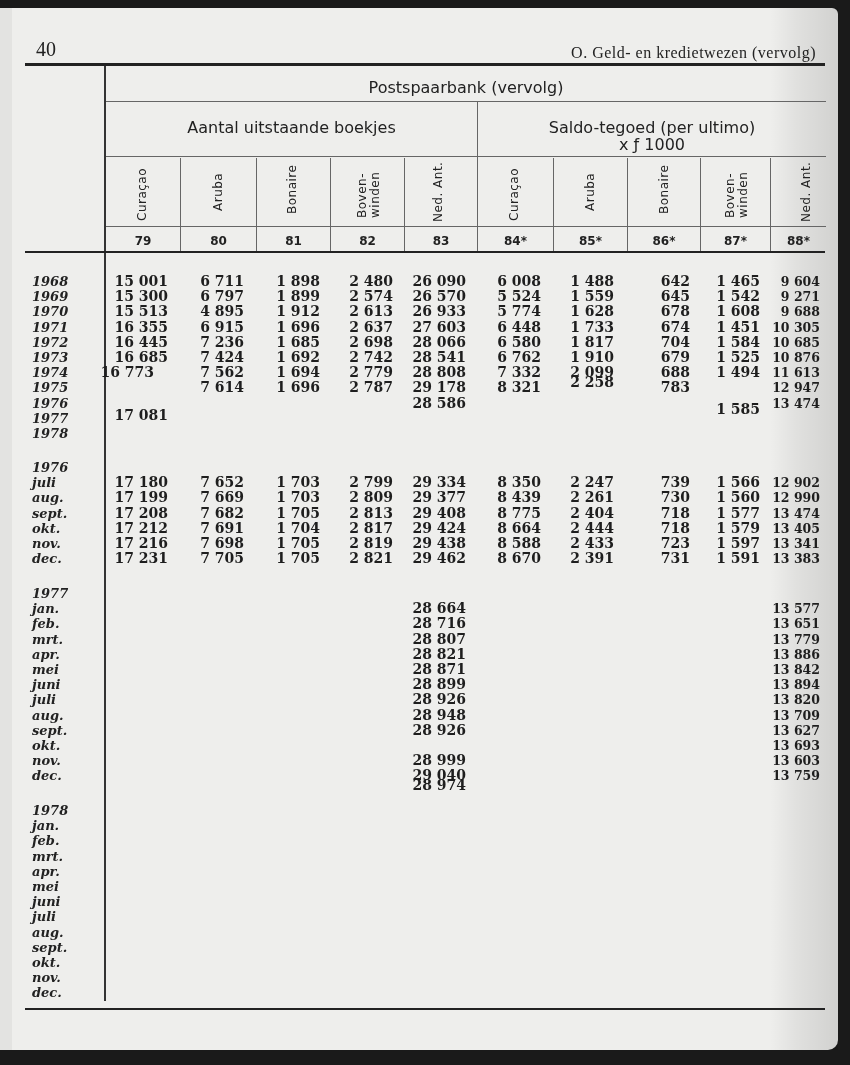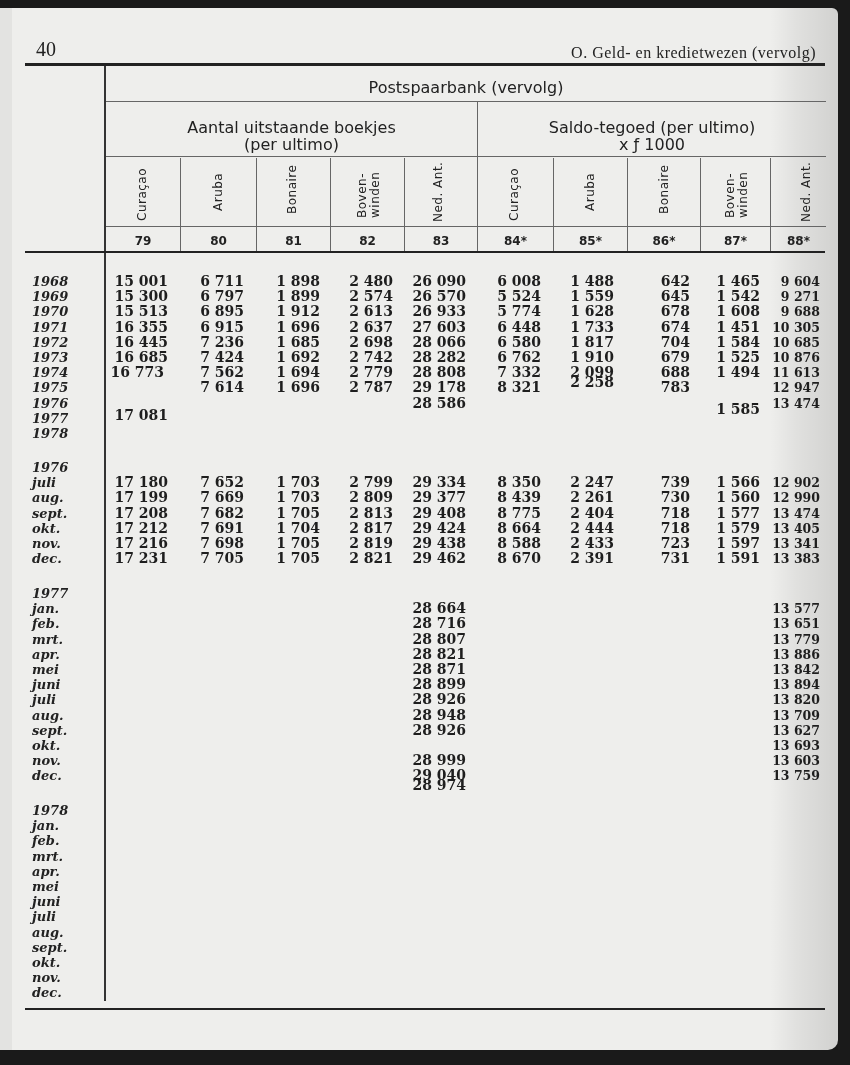--- a/index.html
+++ b/index.html
@@ -43,21 +43,20 @@
   <div class="vrule thin" style="left:256px;top:150px;width:1px;height:93px;"></div>
   <div class="vrule thin" style="left:330px;top:150px;width:1px;height:93px;"></div>
   <div class="vrule thin" style="left:404px;top:150px;width:1px;height:93px;"></div>
   <div class="vrule thin" style="left:553px;top:150px;width:1px;height:93px;"></div>
   <div class="vrule thin" style="left:627px;top:150px;width:1px;height:93px;"></div>
   <div class="vrule thin" style="left:700px;top:150px;width:1px;height:93px;"></div>
   <div class="vrule thin" style="left:770px;top:150px;width:1px;height:93px;"></div>
 
   <div class="hdr" style="left:106px;top:70px;width:720px;">Postspaarbank (vervolg)</div>
   <div class="hdr" style="left:106px;top:110px;width:371px;">Aantal uitstaande boekjes</div>
-  <div class="hdr" style="left:106px;top:127px;width:371px;">(per ultimo)</div>
   <div class="hdr" style="left:478px;top:110px;width:348px;">Saldo-tegoed (per ultimo)</div>
   <div class="hdr" style="left:478px;top:127px;width:348px;">x ƒ 1000</div>
 
   <div class="rot" style="left:136px;top:213px;">Curaçao</div>
   <div class="rot" style="left:212px;top:203px;">Aruba</div>
   <div class="rot" style="left:286px;top:206px;">Bonaire</div>
   <div class="rot" style="left:356px;top:210px;"><span>Boven-</span><br><span>winden</span></div>
   <div class="rot" style="left:432px;top:214px;">Ned. Ant.</div>
   <div class="rot" style="left:508px;top:213px;">Curaçao</div>
   <div class="rot" style="left:584px;top:203px;">Aruba</div>
@@ -94,21 +93,21 @@
       <div class="num b" style="top: 281.2px; left: 250px; width: 70px;">1 899</div>
       <div class="num b" style="top: 281.2px; left: 323px; width: 70px;">2 574</div>
       <div class="num b" style="top: 281.2px; left: 396px; width: 70px;">26 570</div>
       <div class="num b" style="top: 281.2px; left: 471px; width: 70px;">5 524</div>
       <div class="num b" style="top: 281.2px; left: 544px; width: 70px;">1 559</div>
       <div class="num b" style="top: 281.2px; left: 620px; width: 70px;">645</div>
       <div class="num b" style="top: 281.2px; left: 690px; width: 70px;">1 542</div>
       <div class="num b sm" style="top: 281.2px; left: 750px; width: 70px;">9 271</div>
       <div class="lbl" style="top: 296.4px;">1970</div>
       <div class="num b" style="top: 296.4px; left: 98px; width: 70px;">15 513</div>
-      <div class="num b" style="top: 296.4px; left: 174px; width: 70px;">6 895</div>
+      <div class="num b" style="top: 296.4px; left: 174px; width: 70px;">4 895</div>
       <div class="num b" style="top: 296.4px; left: 250px; width: 70px;">1 912</div>
       <div class="num b" style="top: 296.4px; left: 323px; width: 70px;">2 613</div>
       <div class="num b" style="top: 296.4px; left: 396px; width: 70px;">26 933</div>
       <div class="num b" style="top: 296.4px; left: 471px; width: 70px;">5 774</div>
       <div class="num b" style="top: 296.4px; left: 544px; width: 70px;">1 628</div>
       <div class="num b" style="top: 296.4px; left: 620px; width: 70px;">678</div>
       <div class="num b" style="top: 296.4px; left: 690px; width: 70px;">1 608</div>
       <div class="num b sm" style="top: 296.4px; left: 750px; width: 70px;">9 688</div>
       <div class="lbl" style="top: 311.6px;">1971</div>
       <div class="num b" style="top: 311.6px; left: 98px; width: 70px;">16 355</div>
@@ -130,28 +129,28 @@
       <div class="num b" style="top: 326.8px; left: 471px; width: 70px;">6 580</div>
       <div class="num b" style="top: 326.8px; left: 544px; width: 70px;">1 817</div>
       <div class="num b" style="top: 326.8px; left: 620px; width: 70px;">704</div>
       <div class="num b" style="top: 326.8px; left: 690px; width: 70px;">1 584</div>
       <div class="num b sm" style="top: 326.8px; left: 750px; width: 70px;">10 685</div>
       <div class="lbl" style="top: 342px;">1973</div>
       <div class="num b" style="top: 342px; left: 98px; width: 70px;">16 685</div>
       <div class="num b" style="top: 342px; left: 174px; width: 70px;">7 424</div>
       <div class="num b" style="top: 342px; left: 250px; width: 70px;">1 692</div>
       <div class="num b" style="top: 342px; left: 323px; width: 70px;">2 742</div>
-      <div class="num b" style="top: 342px; left: 396px; width: 70px;">28 282</div>
+      <div class="num b" style="top: 342px; left: 396px; width: 70px;">28 541</div>
       <div class="num b" style="top: 342px; left: 471px; width: 70px;">6 762</div>
       <div class="num b" style="top: 342px; left: 544px; width: 70px;">1 910</div>
       <div class="num b" style="top: 342px; left: 620px; width: 70px;">679</div>
       <div class="num b" style="top: 342px; left: 690px; width: 70px;">1 525</div>
       <div class="num b sm" style="top: 342px; left: 750px; width: 70px;">10 876</div>
       <div class="lbl" style="top: 357.2px;">1974</div>
-      <div class="num b" style="top: 357.2px; left: 94px; width: 70px; text-align: right;">16 773</div>
+      <div class="num b" style="top: 357.2px; left: 84px; width: 70px; text-align: right;">16 773</div>
       <div class="num b" style="top: 357.2px; left: 174px; width: 70px;">7 562</div>
       <div class="num b" style="top: 357.2px; left: 250px; width: 70px;">1 694</div>
       <div class="num b" style="top: 357.2px; left: 323px; width: 70px;">2 779</div>
       <div class="num b" style="top: 357.2px; left: 396px; width: 70px;">28 808</div>
       <div class="num b" style="top: 357.2px; left: 471px; width: 70px;">7 332</div>
       <div class="num b" style="top: 357.2px; left: 544px; width: 70px;">2 099</div>
       <div class="num b" style="top: 357.2px; left: 620px; width: 70px;">688</div>
       <div class="num b" style="top: 357.2px; left: 690px; width: 70px;">1 494</div>
       <div class="num b sm" style="top: 357.2px; left: 750px; width: 70px;">11 613</div>
       <div class="lbl" style="top: 372.4px;">1975</div>

